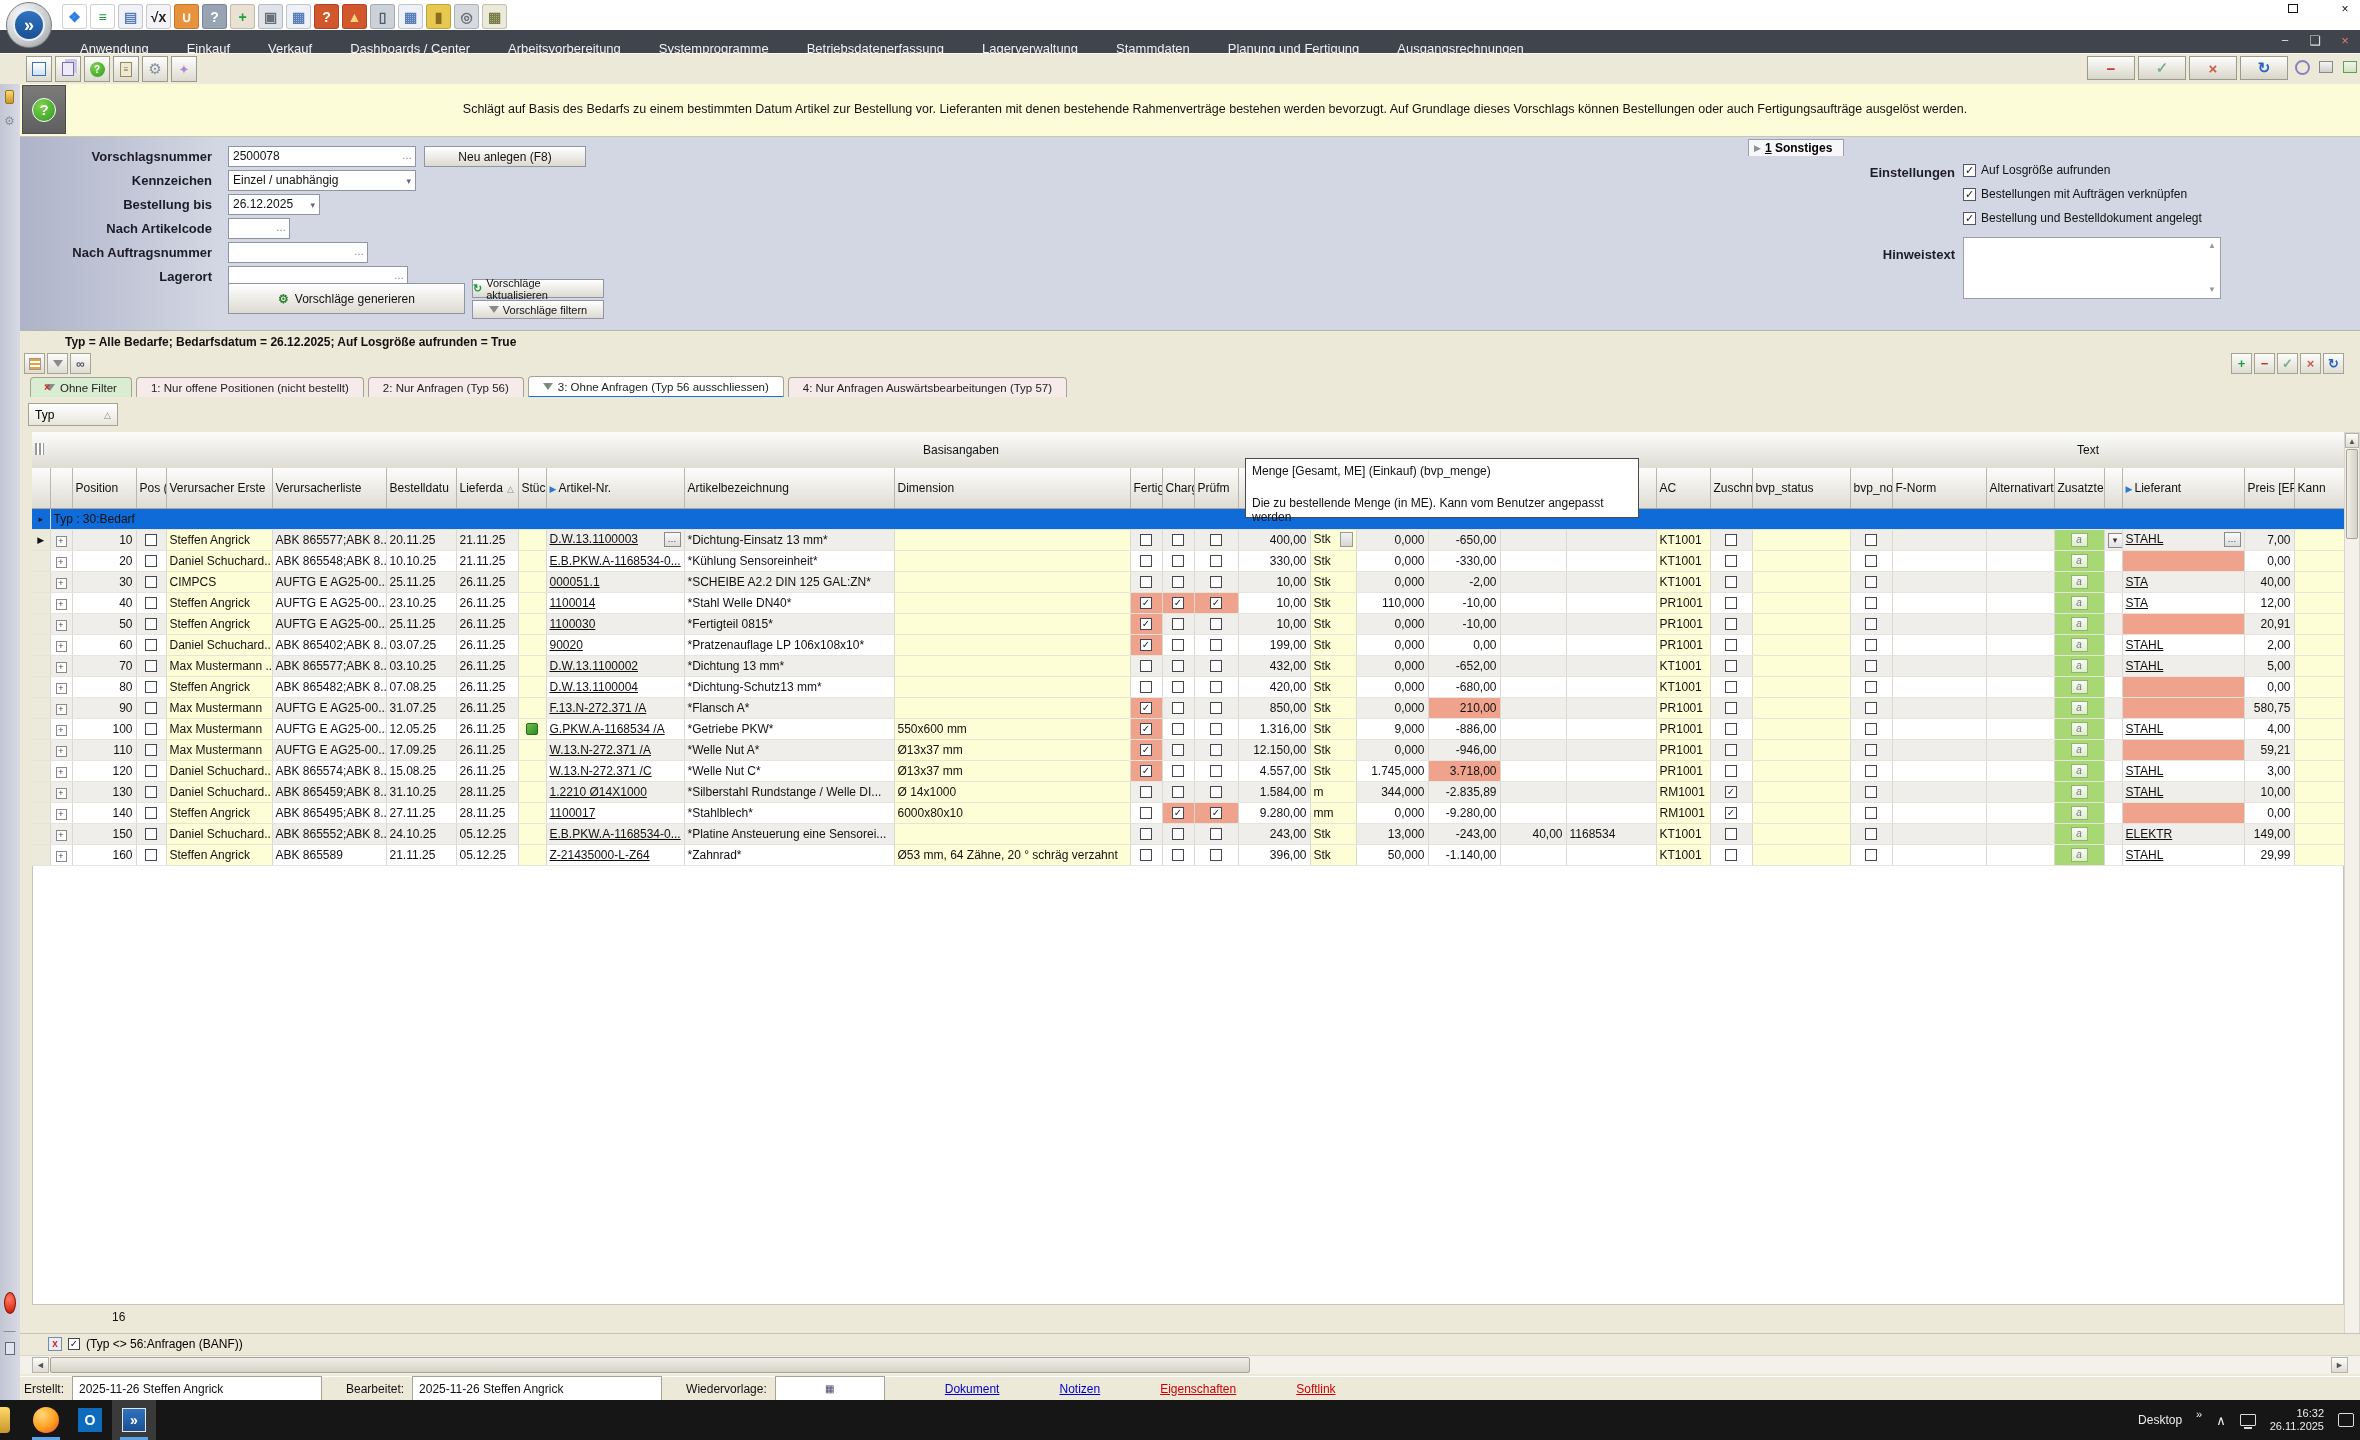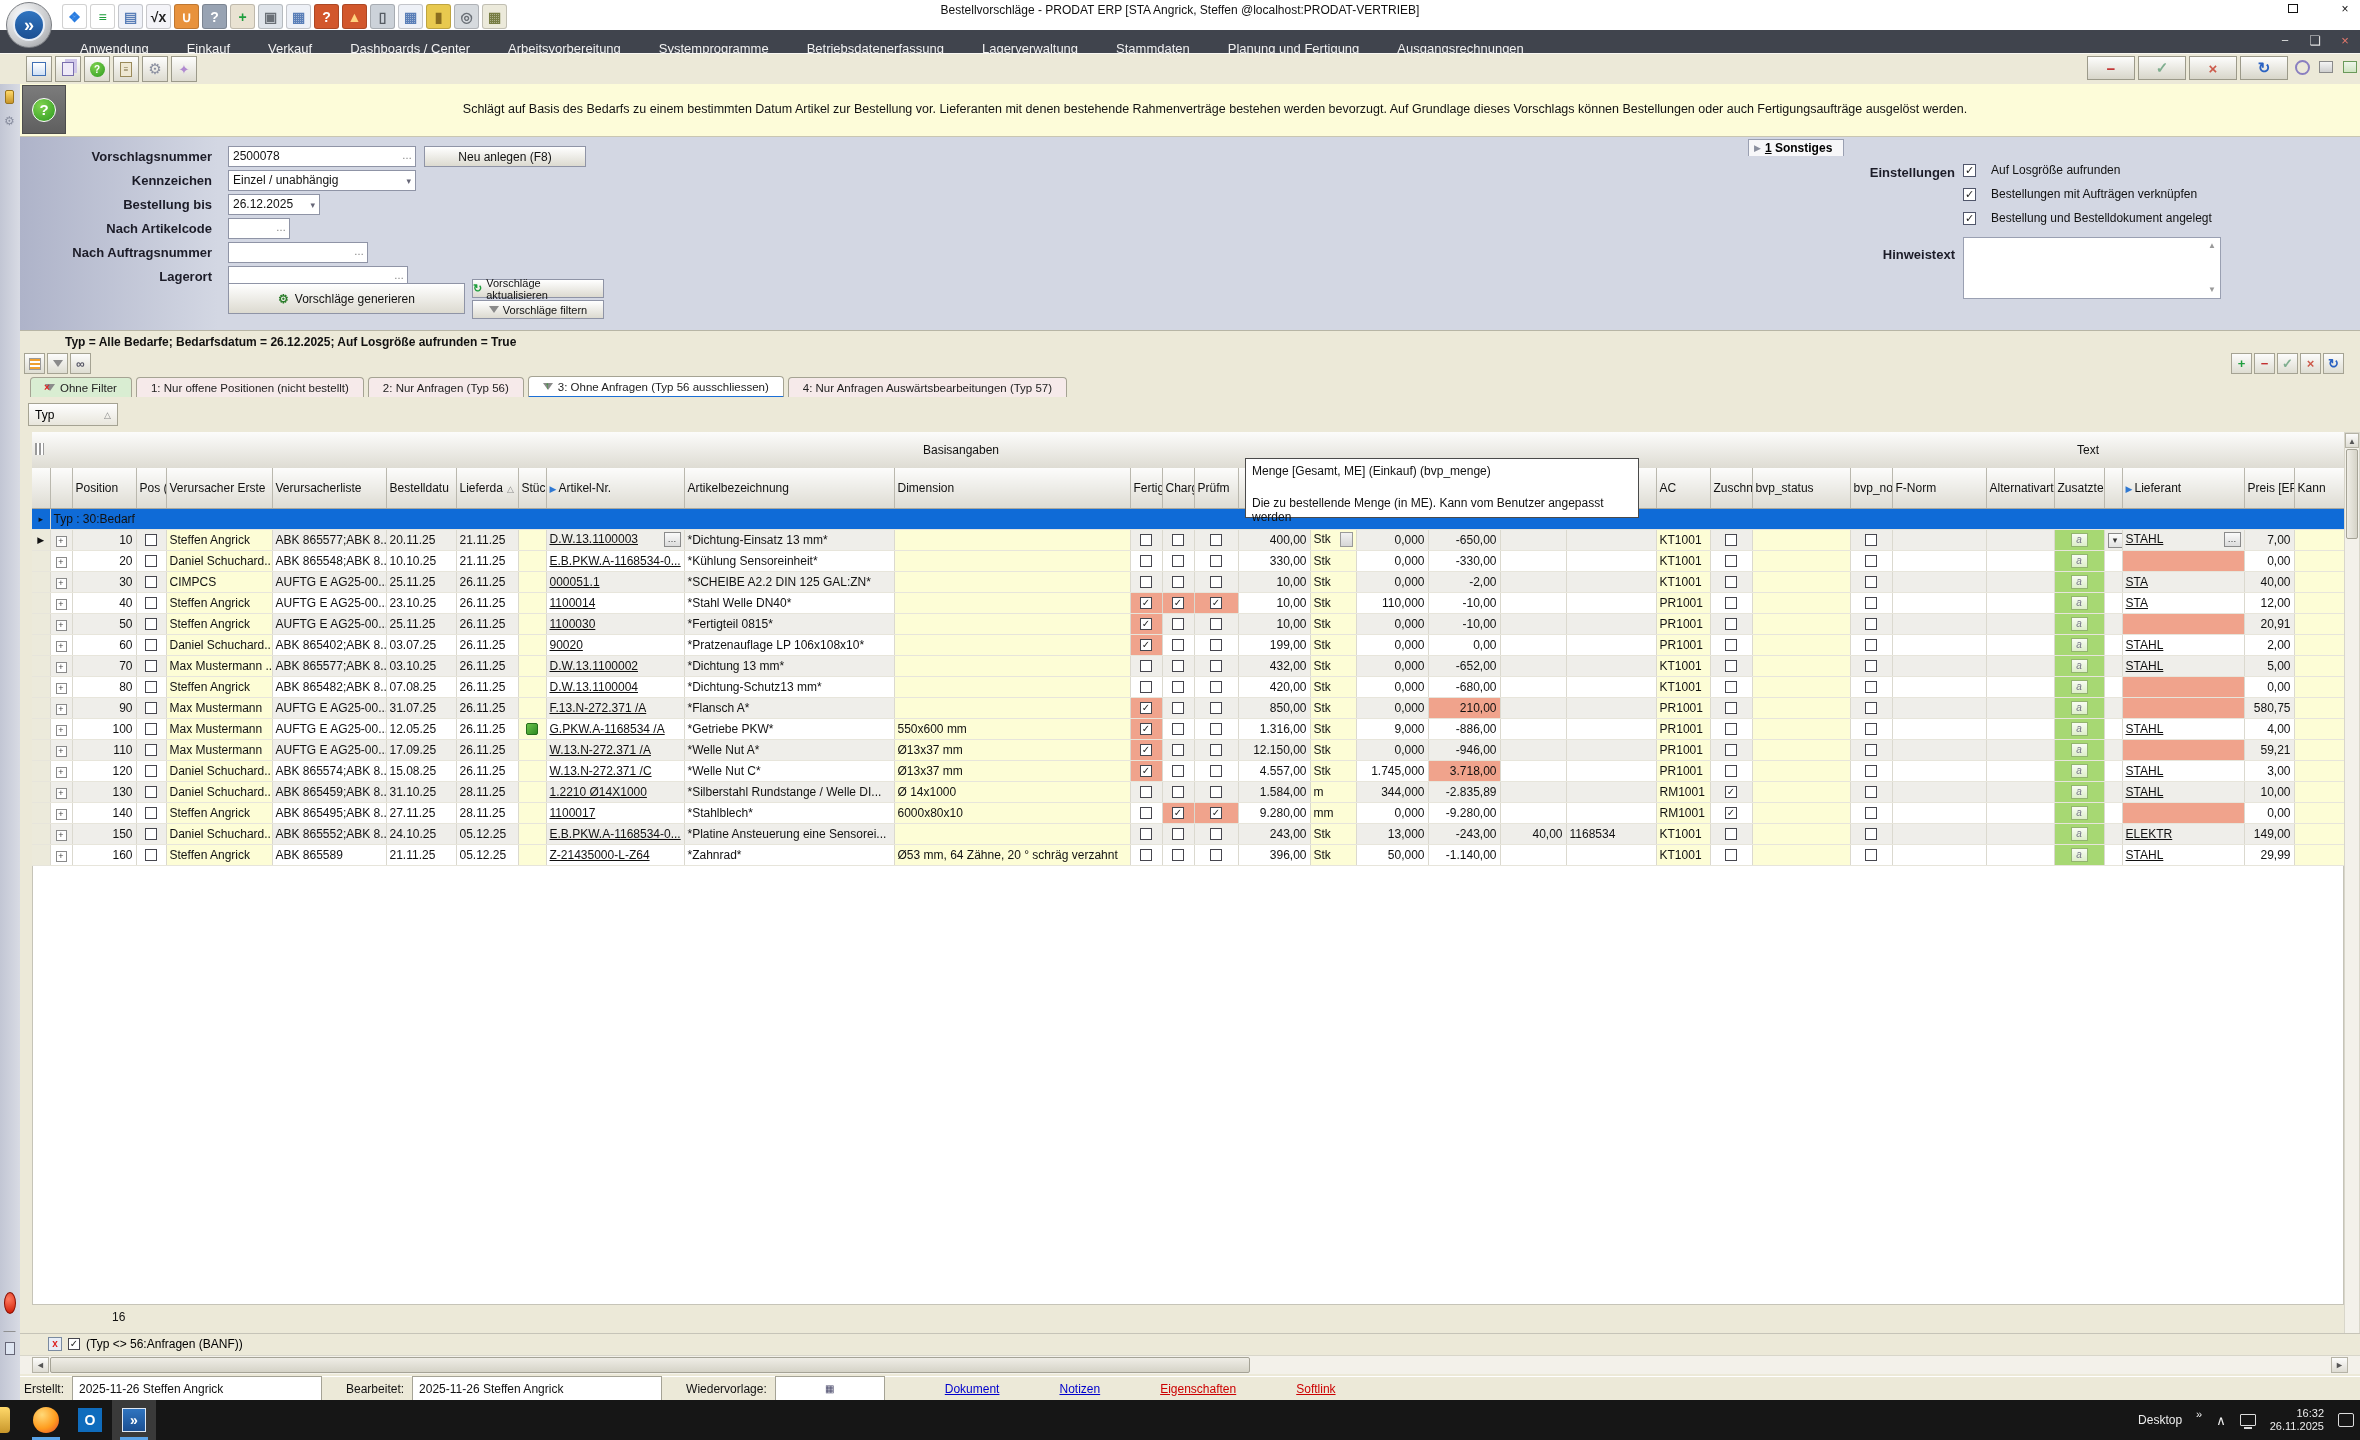--- a/index.html
+++ b/index.html
@@ -37,21 +37,21 @@
   #banner-text{position:absolute;left:60px;top:18px;width:2270px;text-align:center;font-size:12.5px;color:#111}
   
   #formarea{position:absolute;left:20px;top:137px;width:2340px;height:193px;background:#d3d7e3}
   #label-panel{position:absolute;left:0;top:0;width:198px;height:193px;background:linear-gradient(90deg,#aeb3c9,#d3d7e3)}
   .f-label{position:absolute;width:190px;text-align:right;font-size:13px;font-weight:bold;color:#1c1c28}
   .inp{position:absolute;height:21px;background:#fff;border:1px solid #8f94a6;font-size:12px;padding:2px 16px 2px 4px;color:#111}
   .inp .dots{position:absolute;right:3px;top:3px;font-size:10px;color:#777}
   .sel-arrow{position:absolute;right:4px;top:5px;font-size:9px;color:#667}
   .btn{background:linear-gradient(#ffffff,#dcdaD0);border:1px solid #8f94a6;font-size:12px;color:#111;display:flex;align-items:center;justify-content:center}
   #sonst-tab{position:absolute;left:1728px;top:2px;width:96px;height:17px;background:#f7f7f9;border:1px solid #9aa0b2;border-bottom:none;font-size:12px;display:flex;align-items:center;gap:4px;padding-left:5px}
-  .opt-row{position:absolute;display:flex;align-items:center;gap:15px;font-size:12px;color:#111}
+  .opt-row{position:absolute;display:flex;align-items:center;gap:5px;font-size:12px;color:#111}
   .cbx{display:inline-block;width:13px;height:13px;background:#fff;border:1px solid #50566b;font-size:11px;line-height:11px;text-align:center;color:#222}
   .cbx.on::after{content:"✓"}
   #hinweis-ta{position:absolute;left:1943px;top:100px;width:258px;height:62px;background:#fff;border:1px solid #9aa0b2}
   #hinweis-ta .scr{position:absolute;right:1px;width:14px;height:14px;font-size:8px;color:#999;text-align:center;line-height:14px}
   
   #fsummary{position:absolute;left:20px;top:330px;width:2340px;height:22px;background:#ece9d8;border-top:1px solid #b7b5a5;font-size:12px;font-weight:bold;color:#111;padding:4px 0 0 45px}
   #toolrow2{position:absolute;left:20px;top:352px;width:2340px;height:24px;background:#ece9d8}
   .t2-btn{width:21px;height:21px;border:1px solid #a5a393;background:linear-gradient(#fcfcfb,#deddd2);display:flex;align-items:center;justify-content:center;font-size:13px;font-weight:bold;margin-right:2px}
   #t2-left{position:absolute;left:4px;top:1px;display:flex}
   #t2-right{position:absolute;right:14px;top:1px;display:flex}
@@ -131,21 +131,20 @@
   .note-ico{width:16px;height:14px;border:1px solid #ddd;border-radius:2px}
   
   #sidebar{position:absolute;left:0;top:84px;width:20px;height:1316px;background:linear-gradient(90deg,#c2c6d4,#d8dbe4)}
   .side-ico{position:absolute;left:3px;width:13px;text-align:center;font-size:12px}
   #red-oval{position:absolute;left:4px;top:1292px;width:12px;height:22px;border-radius:50%;background:radial-gradient(circle at 35% 30%,#ff7a60,#cc1500);border:1px solid #8a0e00}
 </style>
 </head>
 <body>
 
 <div id="titlebar">
-  <div id="win-title">Bestellvorschläge - PRODAT ERP   [STA Angrick, Steffen @localhost:PRODAT-VERTRIEB]</div>
   <div class="tb-btn" style="left:2278px"><span class="restore-box"></span></div>
   <div class="tb-btn" style="left:2330px">×</div>
   <div id="qat">
       <span class="qat-ico" style="background: rgb(255, 255, 255); color: rgb(42, 125, 225); border: 1px solid rgba(0, 0, 0, 0.18);">❖</span>
       <span class="qat-ico" style="background: rgb(255, 255, 255); color: rgb(31, 158, 62); border: 1px solid rgba(0, 0, 0, 0.18);">≡</span>
       <span class="qat-ico" style="background: rgb(240, 242, 248); color: rgb(90, 127, 184); border: 1px solid rgba(0, 0, 0, 0.18);">▤</span>
       <span class="qat-ico" style="background: rgb(244, 244, 248); color: rgb(34, 34, 34); border: 1px solid rgba(0, 0, 0, 0.18);">√x</span>
       <span class="qat-ico" style="background: rgb(232, 146, 60); color: rgb(255, 255, 255); border: 1px solid rgba(0, 0, 0, 0.18);">∪</span>
       <span class="qat-ico" style="background: rgb(152, 163, 179); color: rgb(255, 255, 255); border: 1px solid rgba(0, 0, 0, 0.18);">?</span>
       <span class="qat-ico" style="background: rgb(233, 226, 210); color: rgb(31, 158, 62); border: 1px solid rgba(0, 0, 0, 0.18);">+</span>

